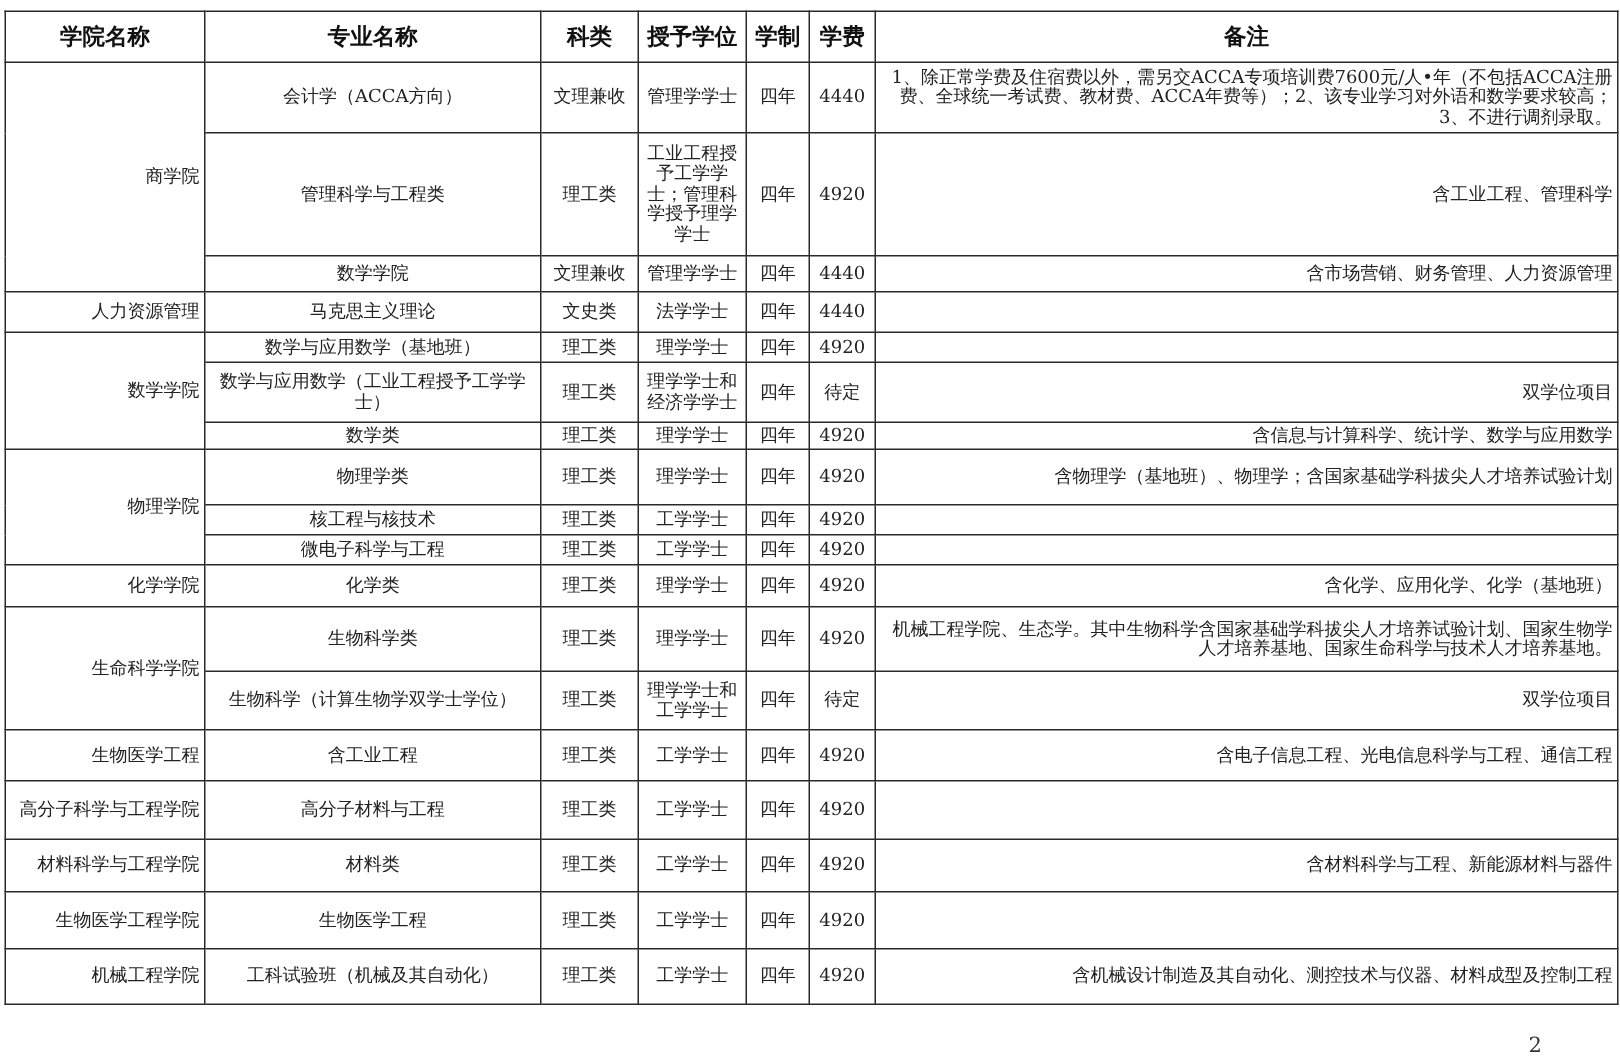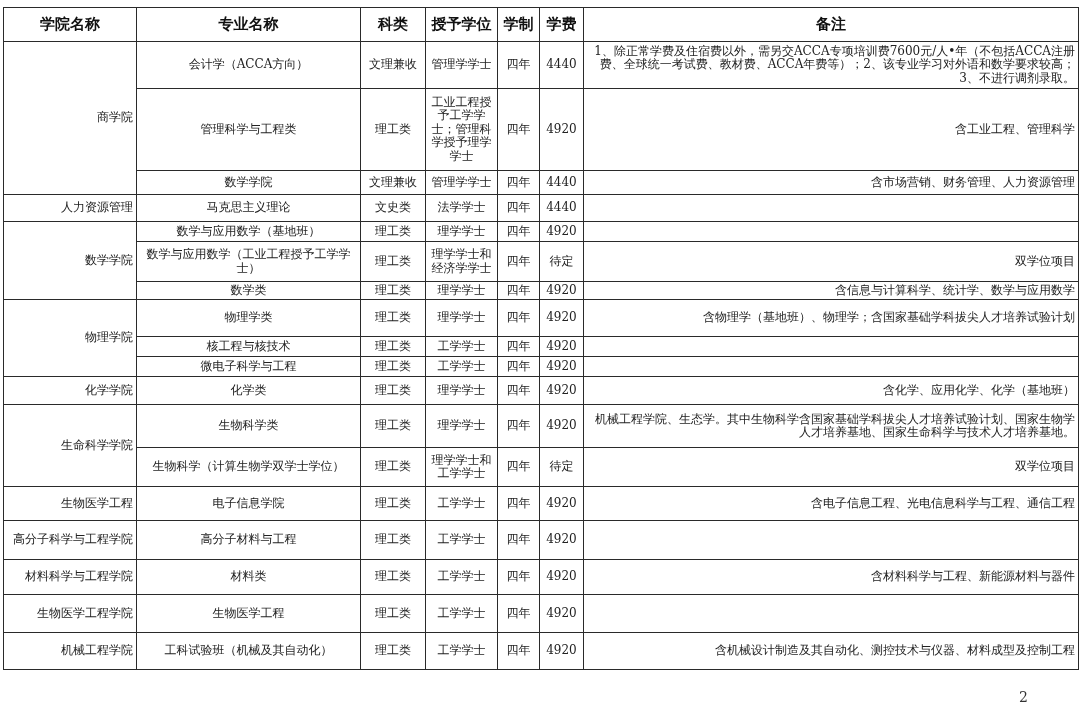--- a/index.html
+++ b/index.html
@@ -155,21 +155,21 @@
       <td class="l">生物科学（计算生物学双学士学位）</td>
       <td class="c">理工类</td>
       <td class="c">理学学士和工学学士</td>
       <td class="c">四年</td>
       <td class="c">待定</td>
       <td class="note">双学位项目</td>
     </tr>
 
     <tr style="height:34px">
       <td class="college">生物医学工程</td>
-      <td class="l">电子信息学院</td>
+      <td class="l">含工业工程</td>
       <td class="c">理工类</td>
       <td class="c">工学学士</td>
       <td class="c">四年</td>
       <td class="c">4920</td>
       <td class="note">含电子信息工程、光电信息科学与工程、通信工程</td>
     </tr>
 
     <tr style="height:39px">
       <td class="college">高分子科学与工程学院</td>
       <td class="l">高分子材料与工程</td>

